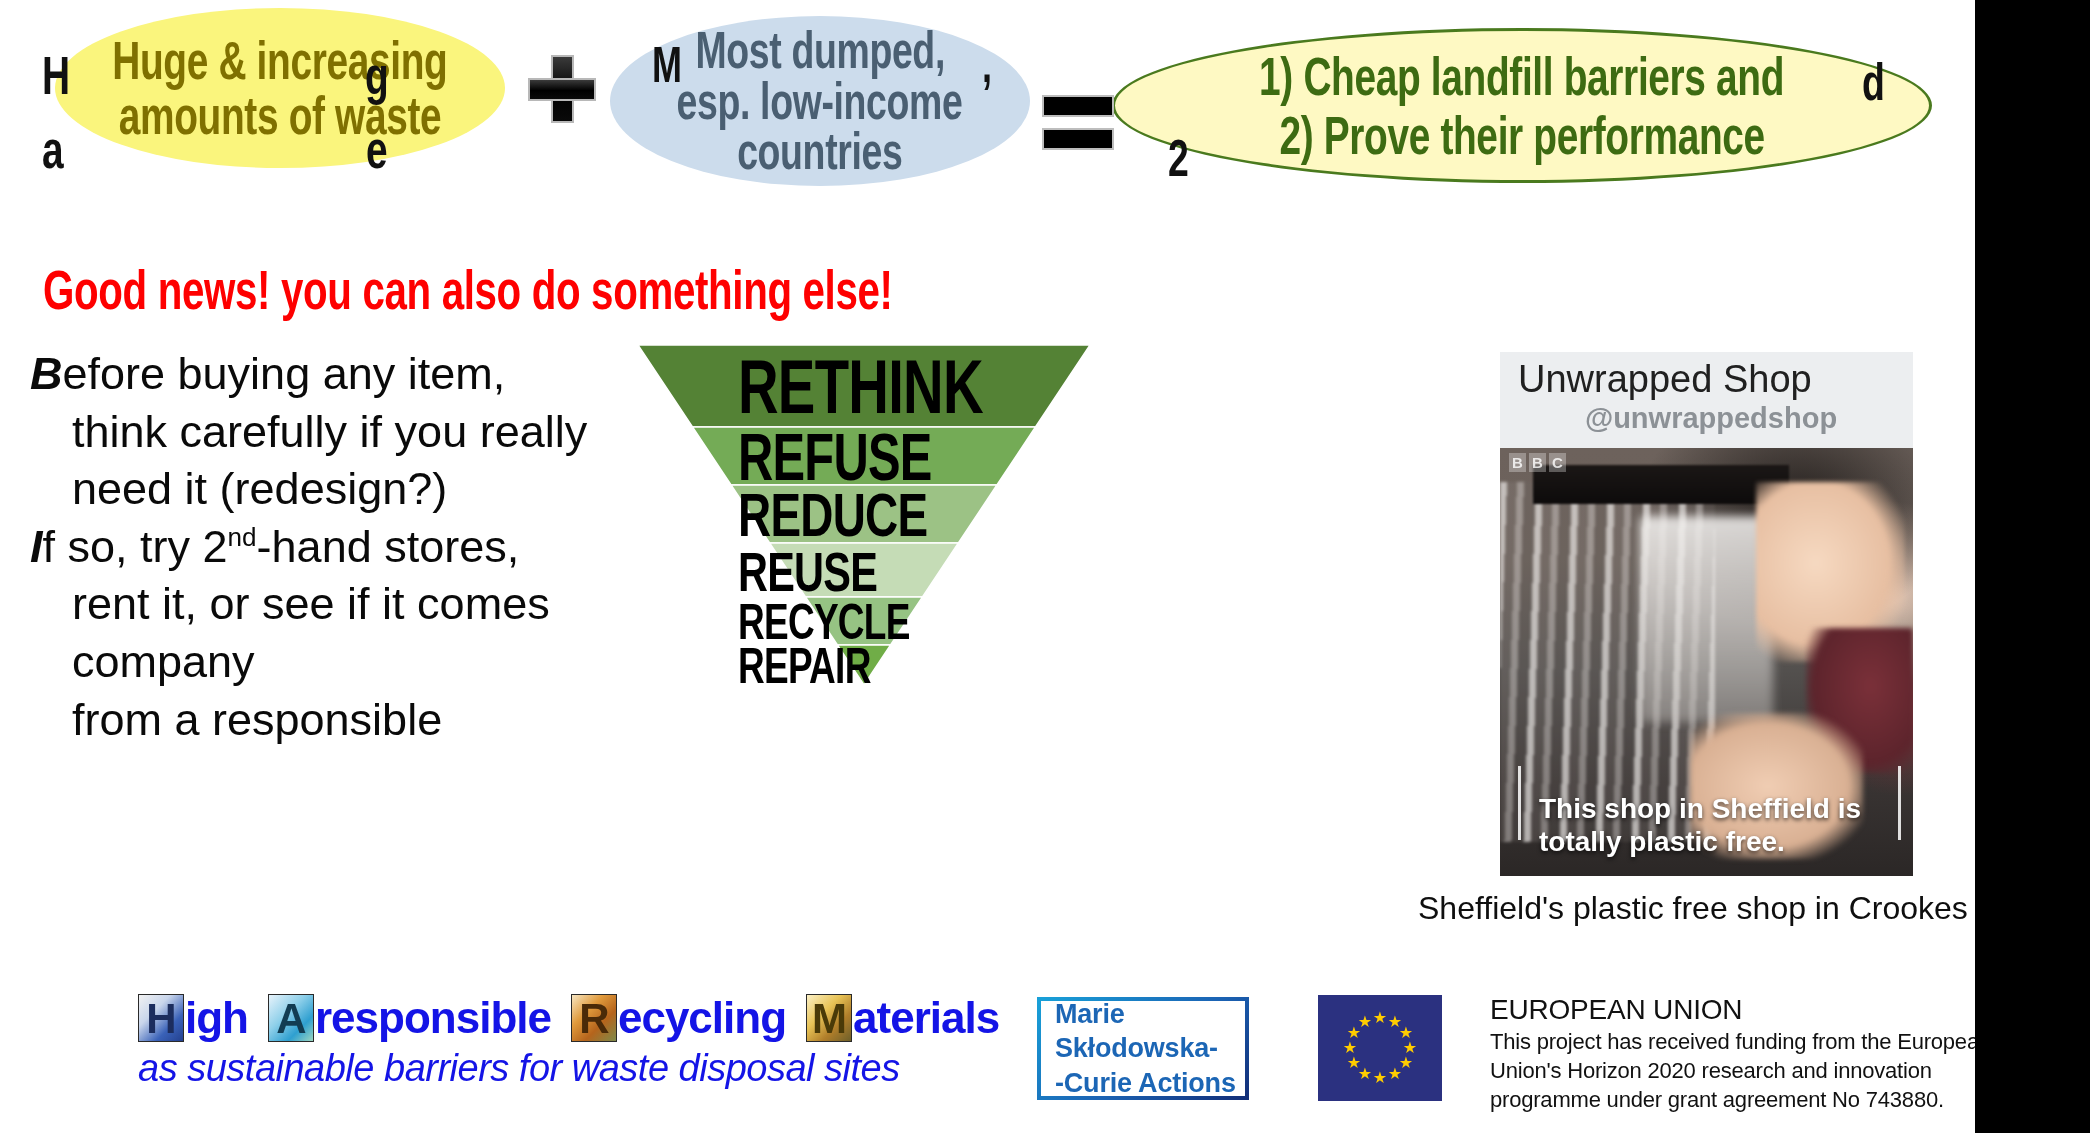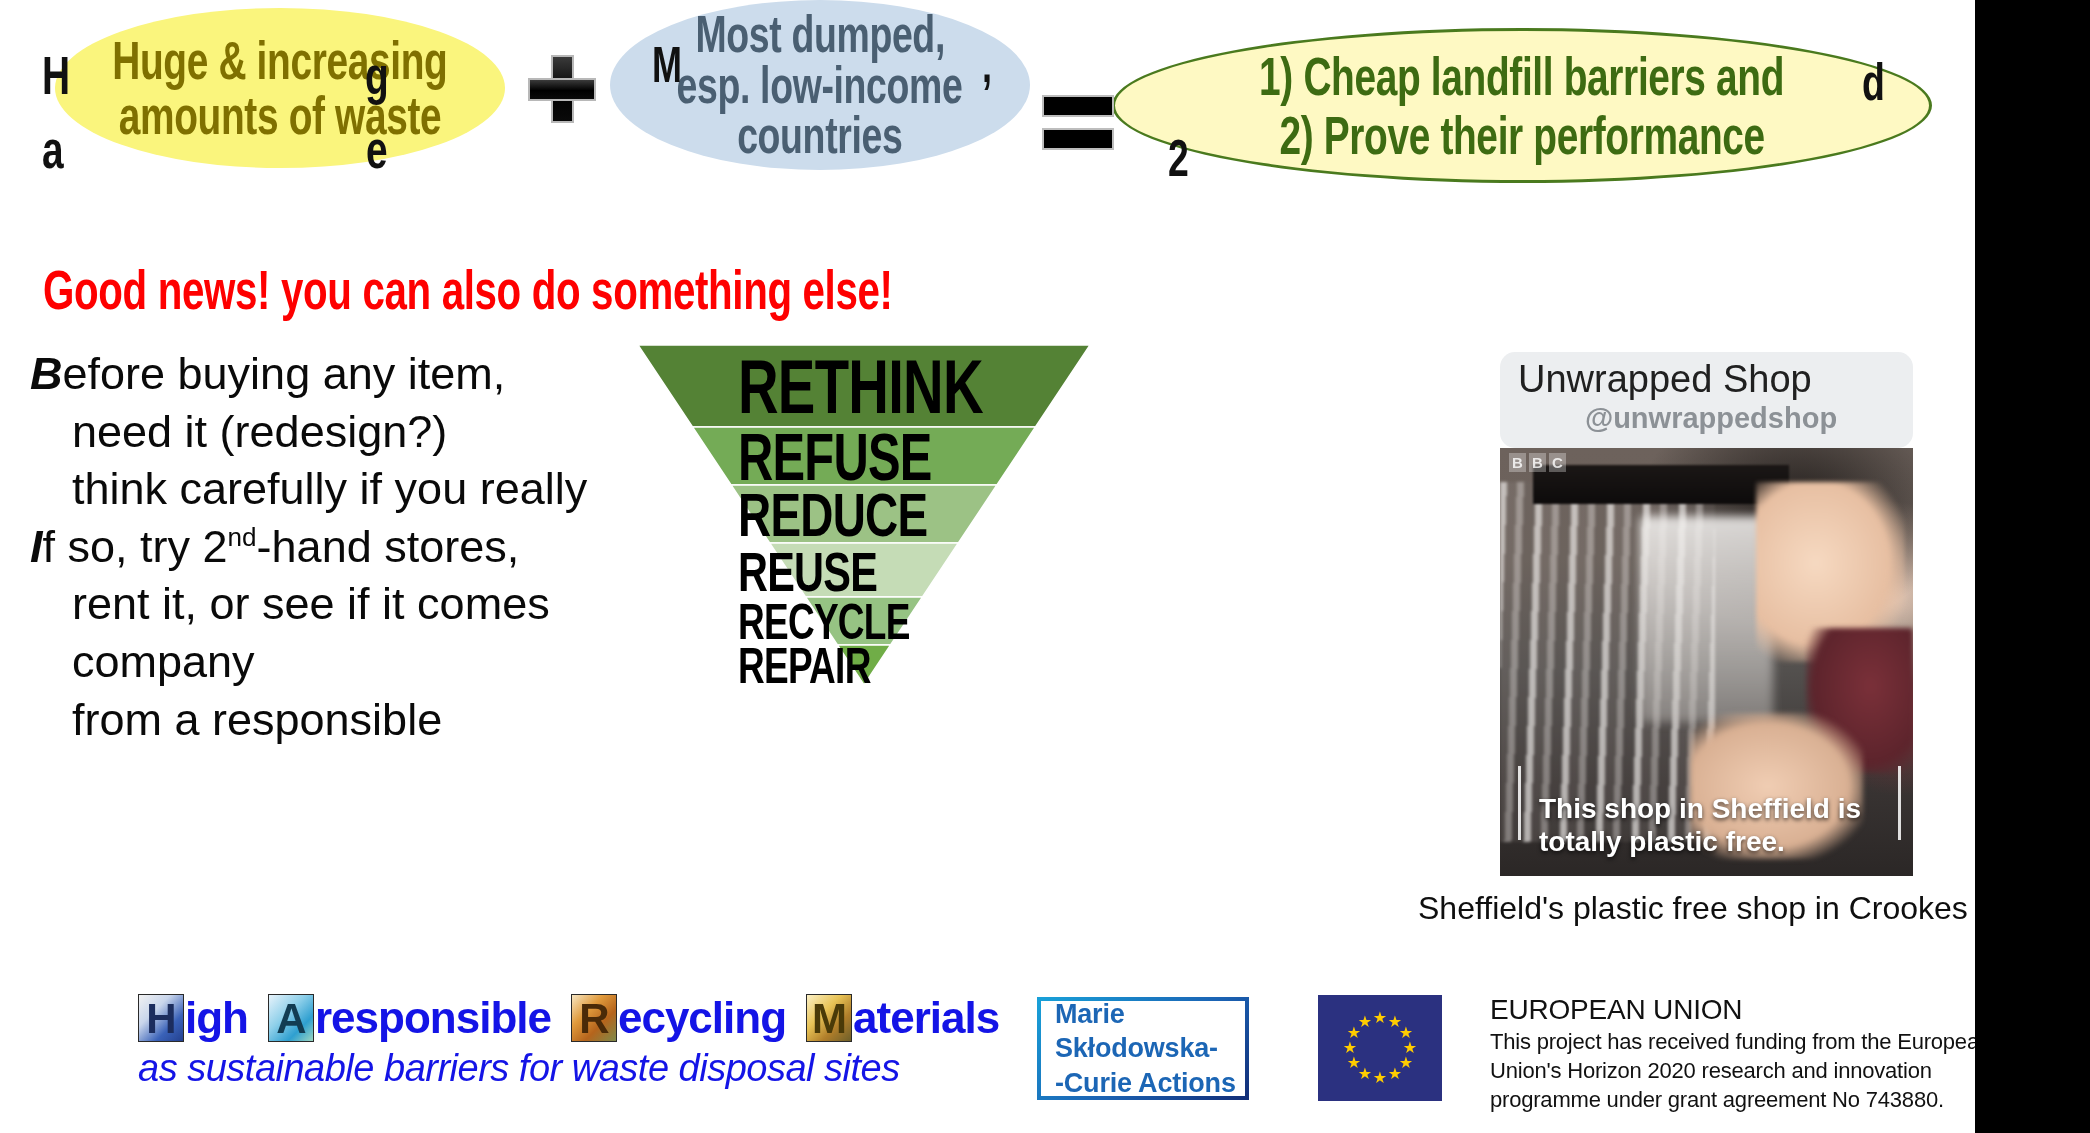--- a/index.html
+++ b/index.html
@@ -54,21 +54,21 @@
   }
   #ellipse-yellow {
     left: 55px; top: 8px; width: 450px; height: 160px;
     background: #faf57d;
     z-index: 10;
   }
   #ellipse-yellow .line {
     font-size: 54px; color: #7f7000; line-height: 1.02;
   }
   #ellipse-blue {
-    left: 610px; top: 0px; width: 420px; height: 170px;
+    left: 610px; top: 16px; width: 420px; height: 170px;
     background: #ccdcec;
     z-index: 10;
   }
   #ellipse-blue .line {
     font-size: 52px; color: #4a5f72; line-height: 0.98;
   }
   #ellipse-green {
     left: 1112px; top: 28px; width: 820px; height: 155px;
     background: #fef9c3;
     border: 3px solid #4a7a1e;
@@ -158,21 +158,20 @@
   
   #photo-card {
     position: absolute; left: 1500px; top: 352px;
     width: 413px; height: 524px;
     z-index: 12;
     background: #ffffff;
   }
   #photo-head {
     height: 96px; background: #eceef0;
     padding: 6px 9px 0 18px;
-    border-radius: 15px;
   }
   #photo-head .shopname {
     font-size: 38px; color: #202020; letter-spacing: 0px;
     font-family: "Liberation Sans", sans-serif;
   }
   #photo-head .handle {
     font-size: 29px; color: #8c9196; font-weight: bold;
     font-family: "Liberation Sans", sans-serif;
     margin-top: 1px;
     text-align: center;
@@ -396,22 +395,22 @@
     <div class="cond line">2) Prove their performance</div>
   </div>
   <div class="bleed" style="left:1862px; top:52px; font-size:52px;">d</div>
   <div class="bleed" style="left:1168px; top:128px; font-size:52px;">2</div>
 
   <div class="cond-l" id="goodnews">Good news! you can also do something else!</div>
 
   <div id="body-text">
     <div class="para">
       <span><b class="lead">B</b><span>efore buying any item,</span></span>
+      <span class="ind">think carefully if you really</span>
       <span class="ind">need it (redesign?)</span>
-      <span class="ind">think carefully if you really</span>
     </div>
     <div class="para">
       <span><b class="lead">I</b><span>f so, try 2</span><sup>nd</sup><span>-hand stores,</span></span>
       <span class="ind">rent it, or see if it comes</span>
       <span class="ind">company</span>
       <span class="ind">from a responsible</span>
     </div>
   </div>
 
   <div id="funnel">

